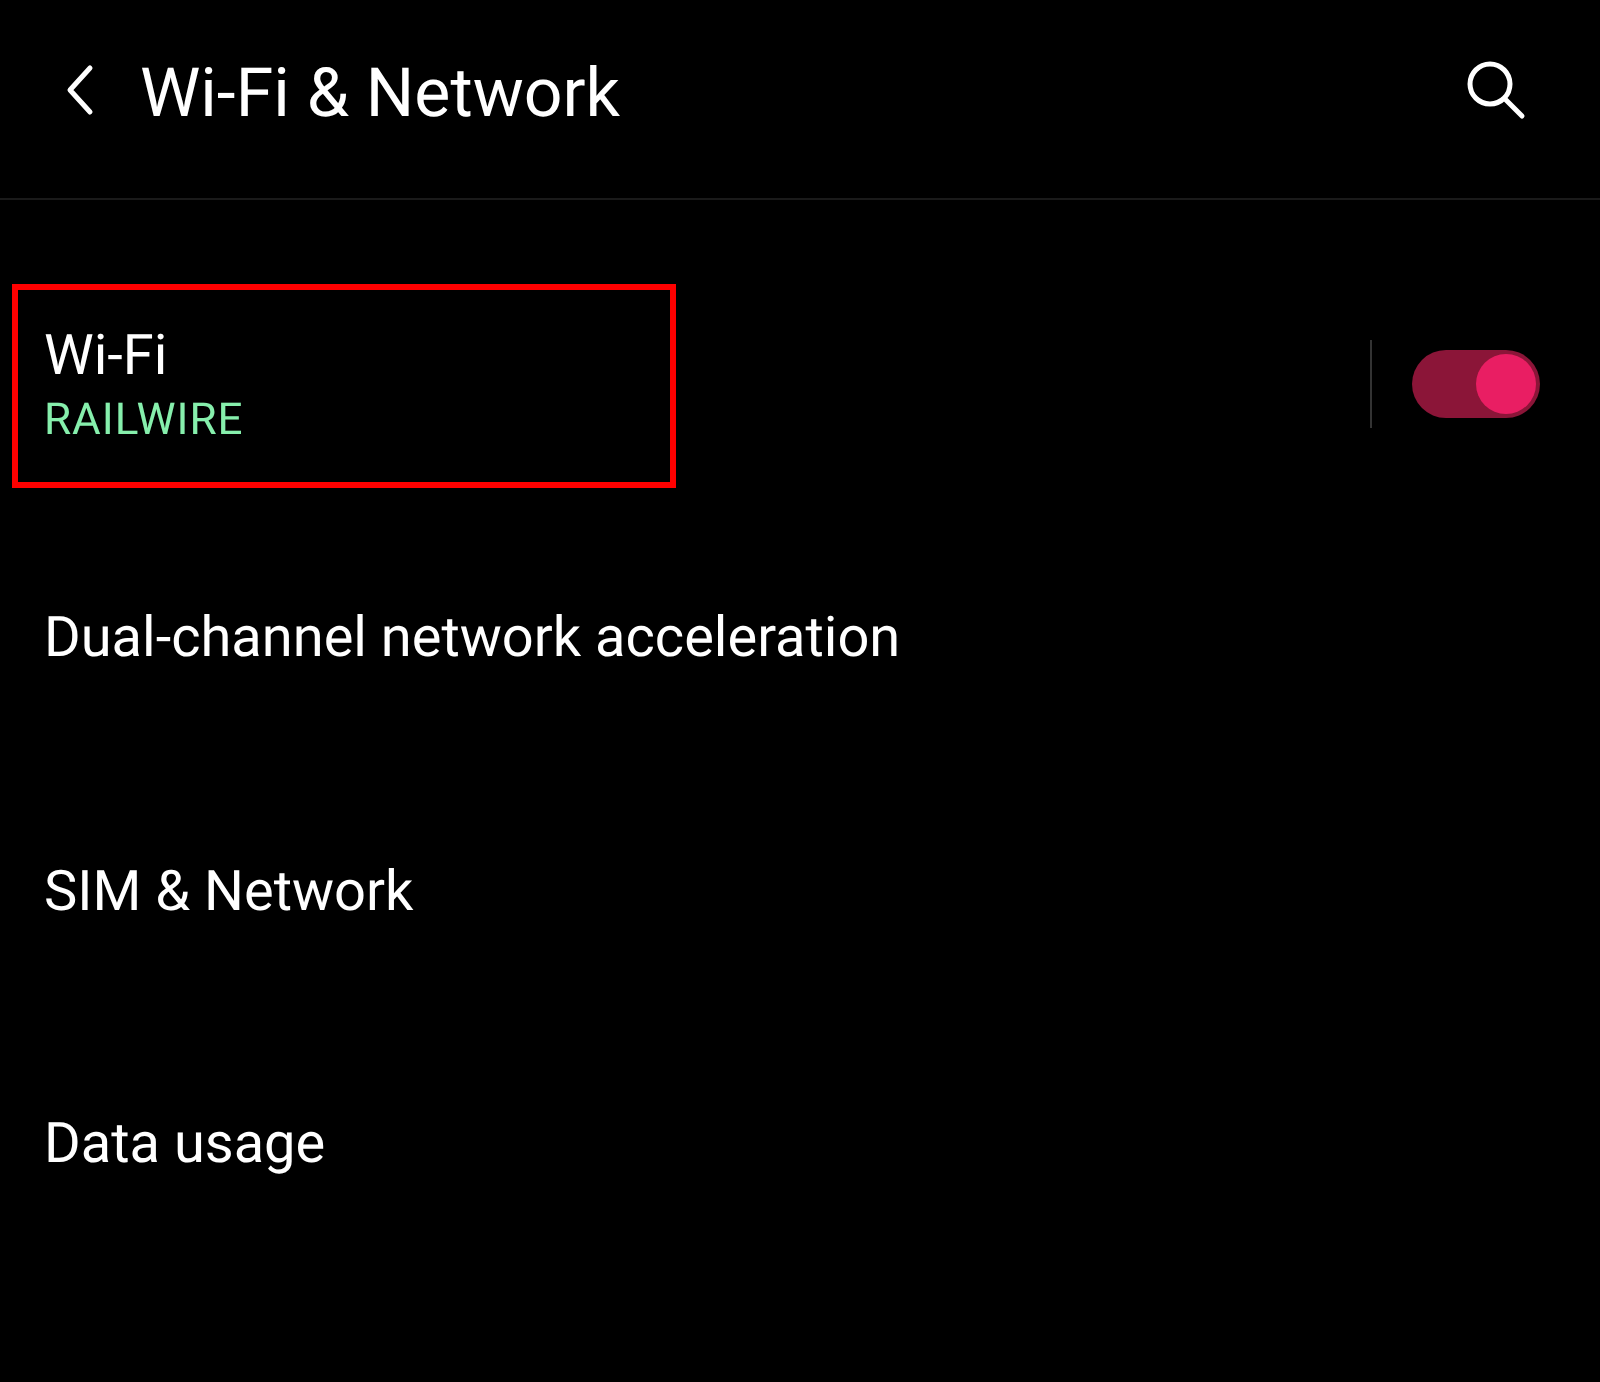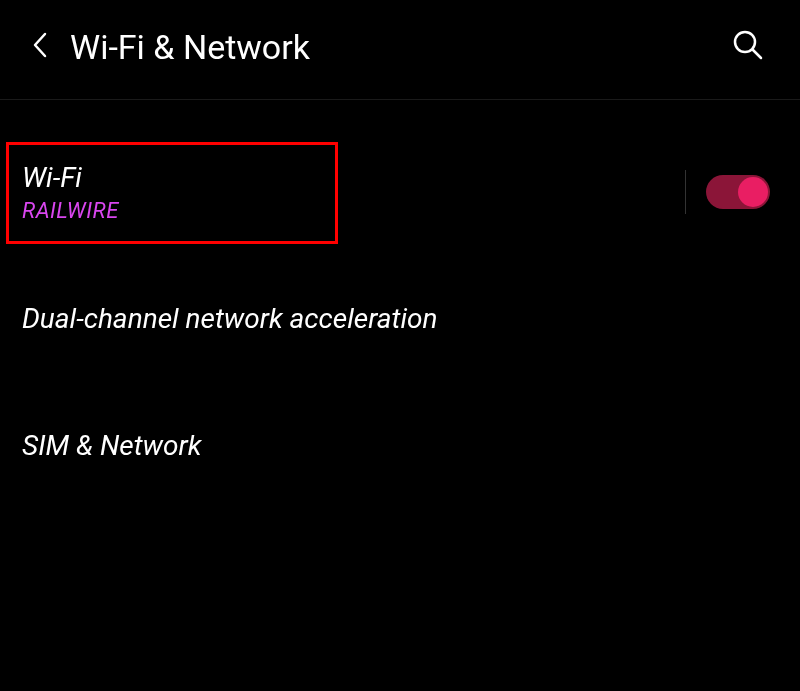--- a/index.html
+++ b/index.html
@@ -37,21 +37,20 @@
     }
     .search-button {
       display: flex;
       align-items: center;
       justify-content: center;
       width: 44px;
       height: 44px;
     }
     .settings-list {
       padding-top: 60px;
-      font-style: italic;
     }
     .settings-item {
       display: flex;
       align-items: center;
       padding: 0 30px 0 22px;
       margin-bottom: 90px;
       position: relative;
     }
     .settings-item.highlighted {
       margin-bottom: 78px;
@@ -70,21 +69,21 @@
     }
     .item-title {
       font-size: 28px;
       font-weight: 400;
       color: #ffffff;
       line-height: 1.3;
     }
     .item-subtitle {
       font-size: 22px;
       font-weight: 400;
-      color: #d946ef;
+      color: #86efac;
       margin-top: 2px;
       letter-spacing: 0.5px;
     }
     .item-right {
       display: flex;
       align-items: center;
     }
     .divider-line {
       width: 1px;
       height: 44px;
@@ -152,14 +151,19 @@
       <div class="item-title">Dual-channel network acceleration</div>
     </div>
   </div>
 
   <div class="settings-item">
     <div class="item-text">
       <div class="item-title">SIM &amp; Network</div>
     </div>
   </div>
 
+  <div class="settings-item">
+    <div class="item-text">
+      <div class="item-title">Data usage</div>
+    </div>
+  </div>
 
 </div>
 
 </body></html>

